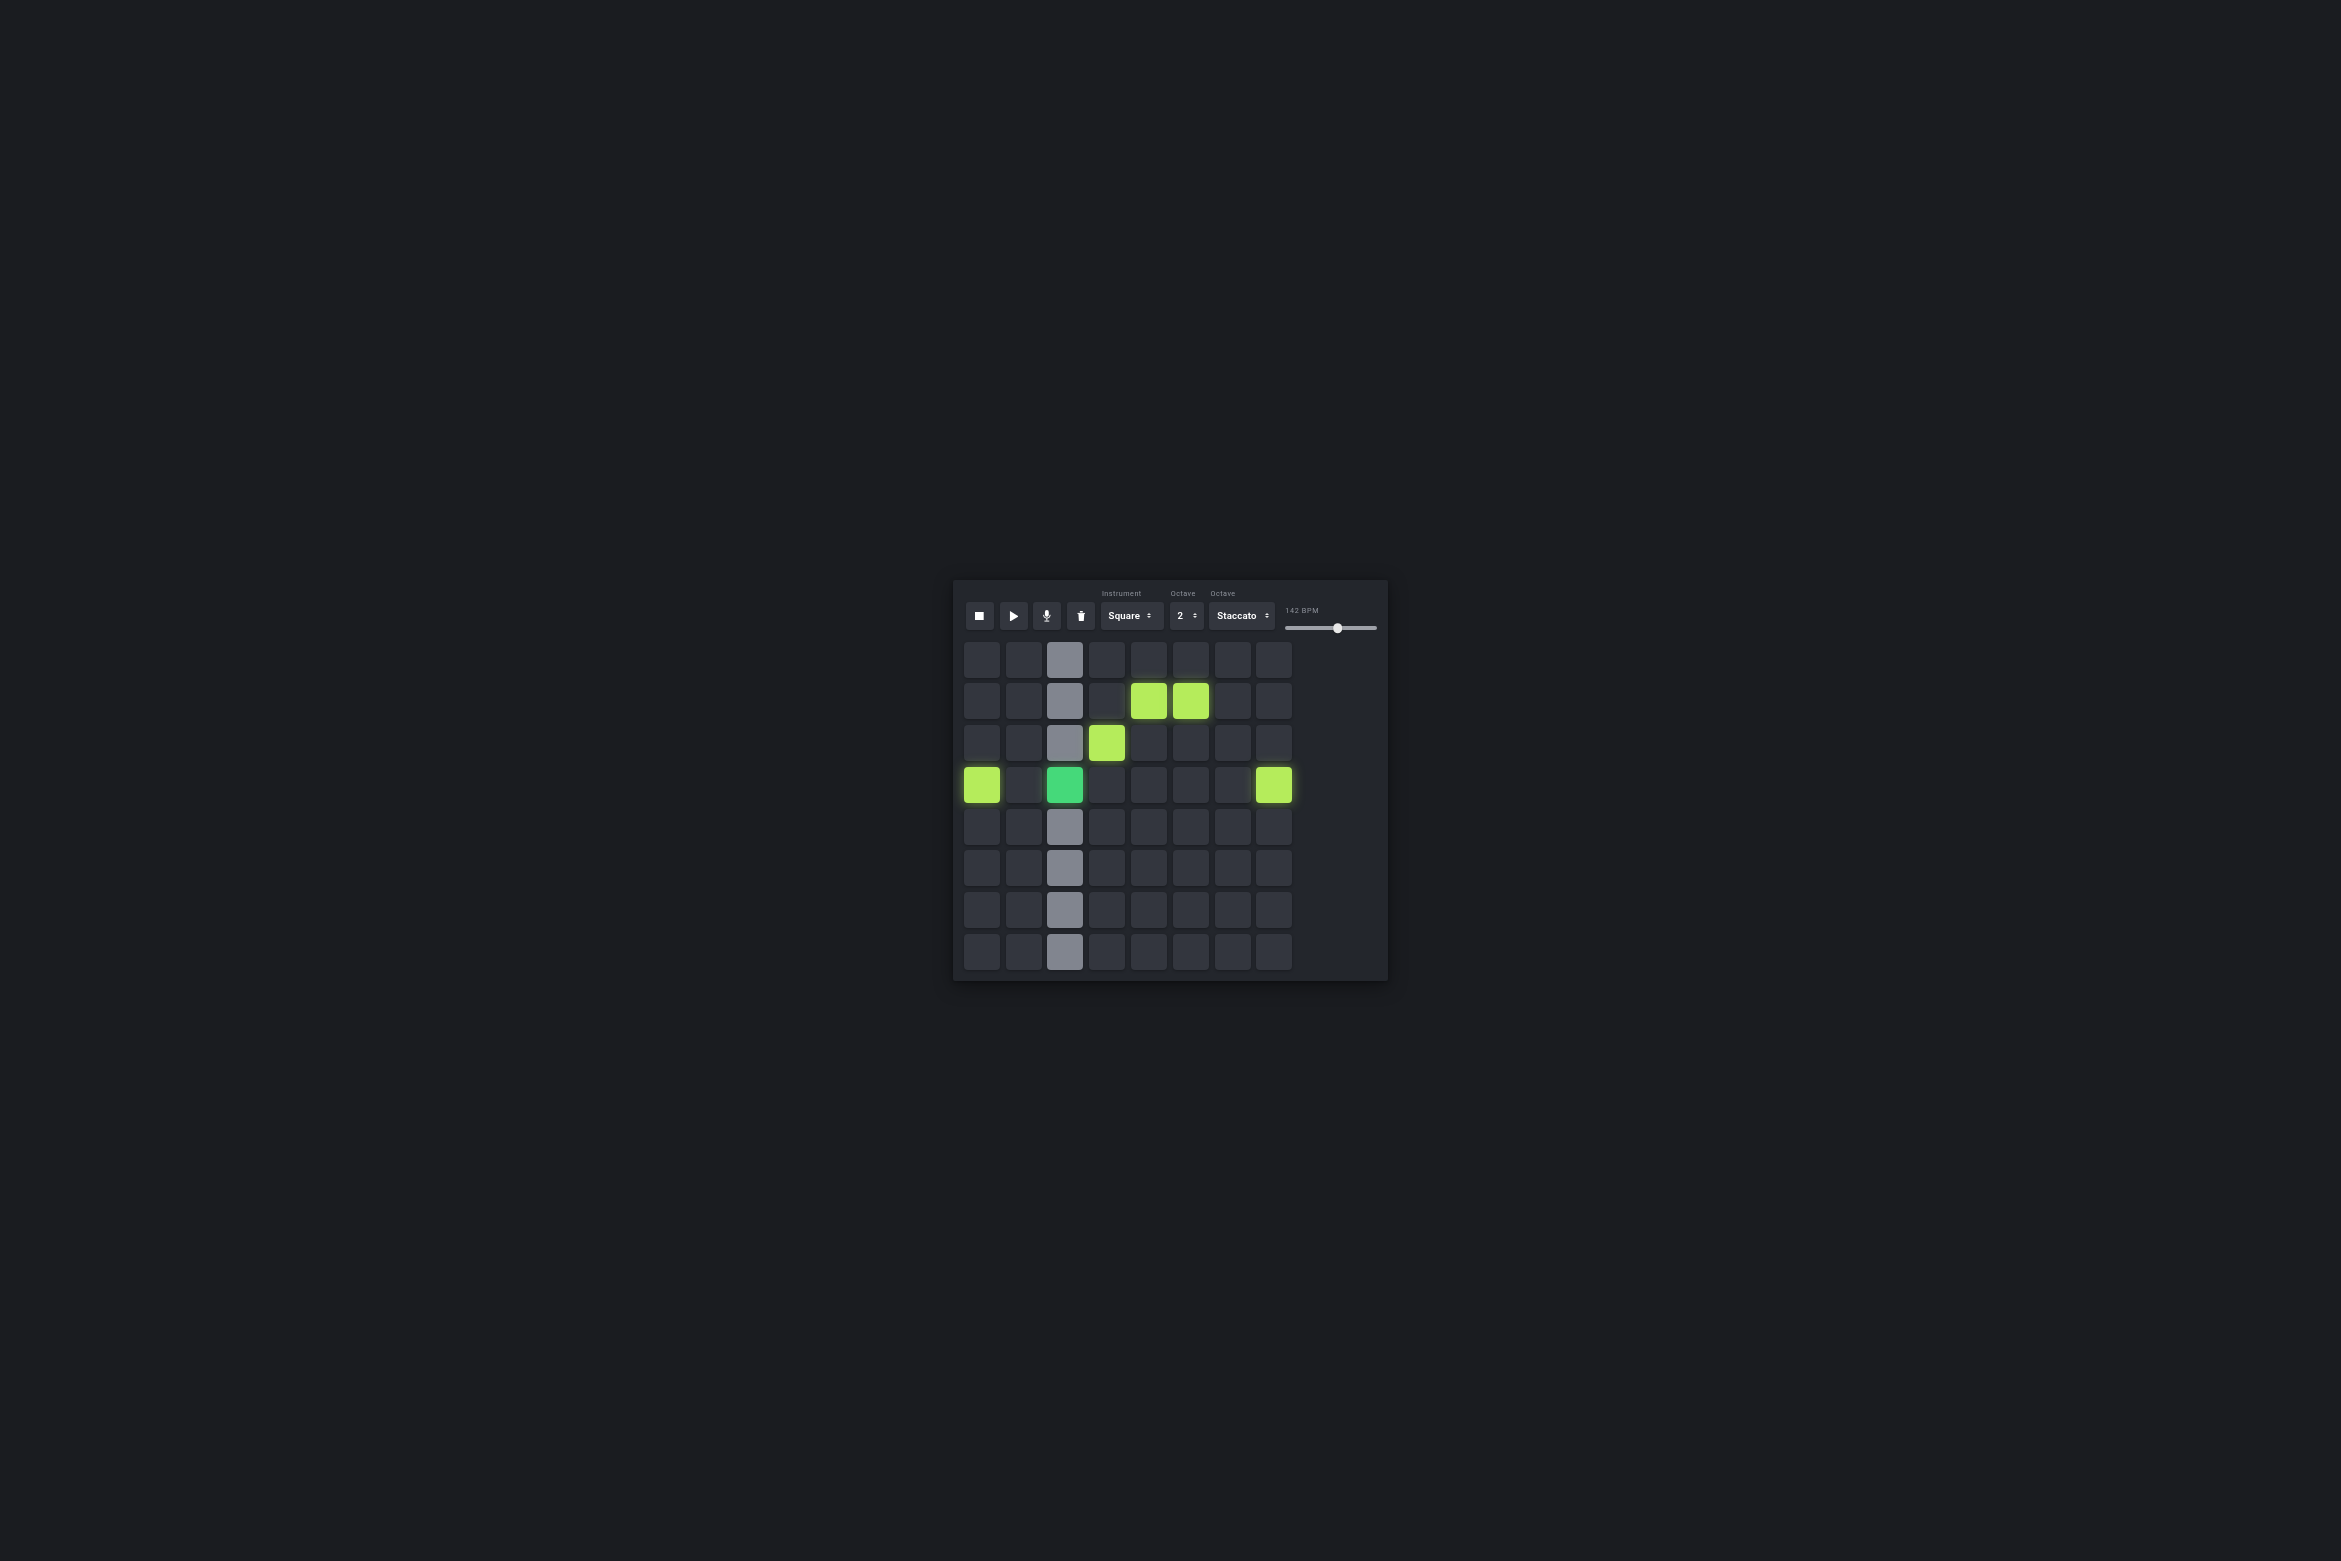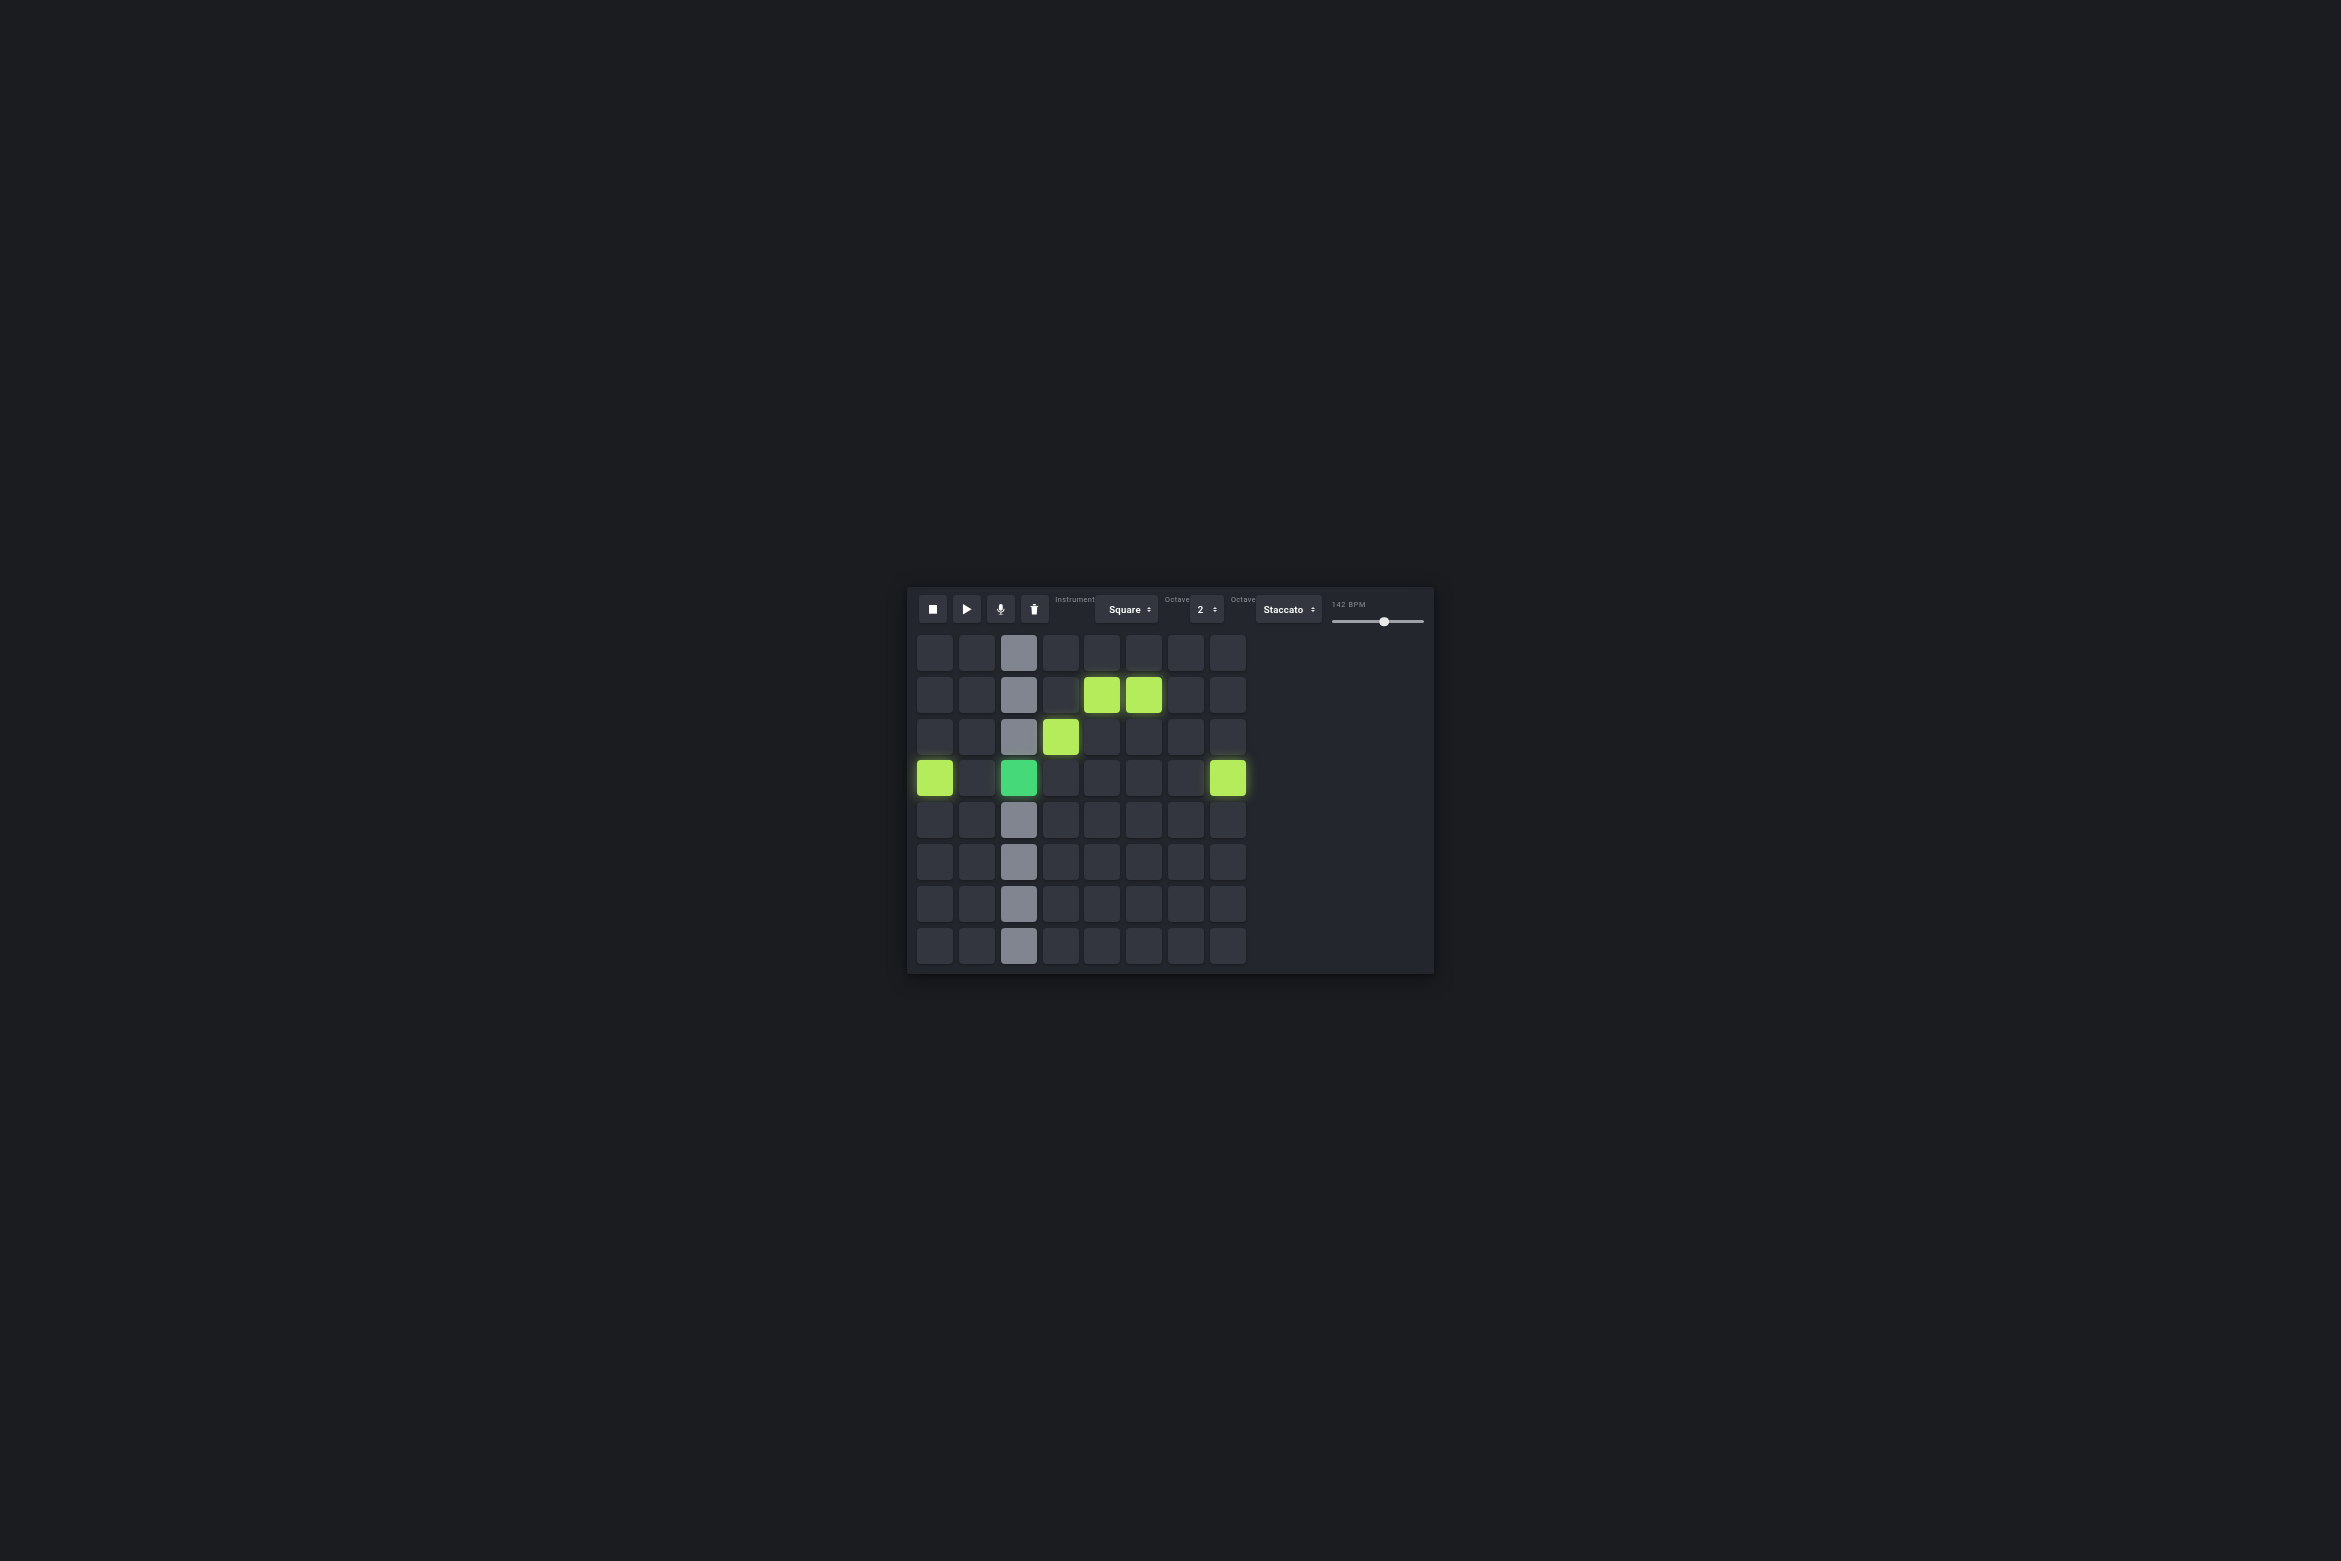--- a/index.html
+++ b/index.html
@@ -57,21 +57,21 @@
     border-radius: 2.9px;
     display: flex;
     align-items: center;
     justify-content: center;
     cursor: pointer;
     box-shadow: 0 1px 1.9px rgba(0,0,0,0.25);
   }
   .icon-btn svg { fill: #fff; }
   .labeled {
     display: flex;
-    flex-direction: row;
+    flex-direction: column;
   }
   .labeled .lbl {
     color: #8f939c;
     font-size: 7.2px;
     letter-spacing: 0.5px;
     margin-bottom: 3.9px;
     padding-left: 1px;
   }
   .select {
     height: 28px;
@@ -81,21 +81,21 @@
     align-items: center;
     padding: 0 6.7px 0 7.7px;
     color: #fff;
     font-size: 9.6px;
     font-weight: 600;
     letter-spacing: 0.2px;
     gap: 6.7px;
     cursor: pointer;
     box-shadow: 0 1px 1.9px rgba(0,0,0,0.25);
   }
-  .select.instrument { width: 63px; justify-content: flex-end; }
+  .select.instrument { width: 63px; justify-content: flex-start; }
   .select.octave { width: 34px; justify-content: space-between; }
   .select.style { width: 66px; justify-content: space-between; }
   .updown {
     display: flex; flex-direction: column; gap: 1px;
   }
   .updown .tri {
     width: 0; height: 0;
     border-left: 2.4px solid transparent;
     border-right: 2.4px solid transparent;
   }

